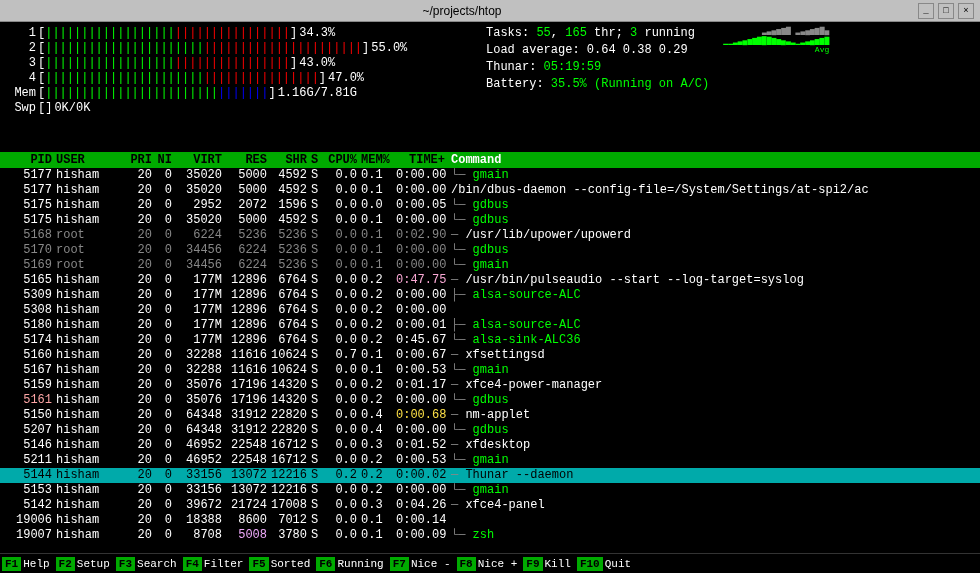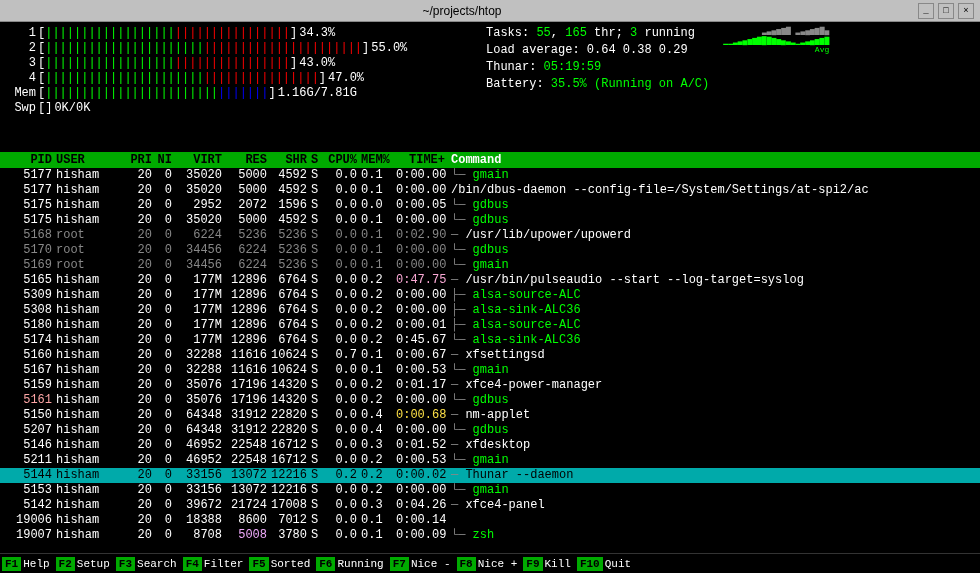--- a/index.html
+++ b/index.html
@@ -415,21 +415,20 @@
     <span class="col-user" style="color:#fff">hisham</span>
     <span class="col-pri" style="color:#fff">20</span>
     <span class="col-ni" style="color:#fff">0</span>
     <span class="col-virt" style="color:#fff">177M</span>
     <span class="col-res" style="color:#fff">12896</span>
     <span class="col-shr" style="color:#fff">6764</span>
     <span class="col-s" style="color:#fff">S</span>
     <span class="col-cpu" style="color:#fff">0.0</span>
     <span class="col-mem" style="color:#fff">0.2</span>
     <span class="col-time" style="color:#fff">0:00.00</span>
-    <span class="col-cmd"><span style="color:#888">├─ </span><span style="color:#00ff00">alsa-sink-ALC36</span></span>
   </div>
       <div class="proc-row normal">
     <span class="col-pid" style="color:#fff">5180</span>
     <span class="col-user" style="color:#fff">hisham</span>
     <span class="col-pri" style="color:#fff">20</span>
     <span class="col-ni" style="color:#fff">0</span>
     <span class="col-virt" style="color:#fff">177M</span>
     <span class="col-res" style="color:#fff">12896</span>
     <span class="col-shr" style="color:#fff">6764</span>
     <span class="col-s" style="color:#fff">S</span>

